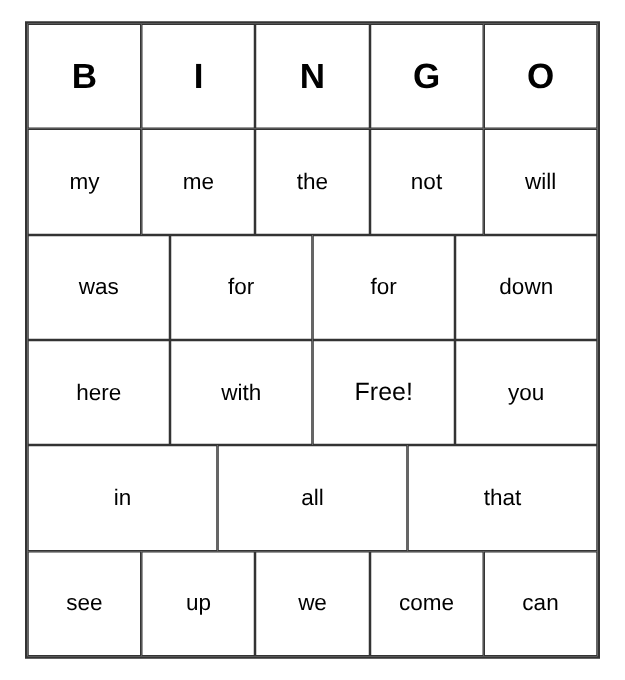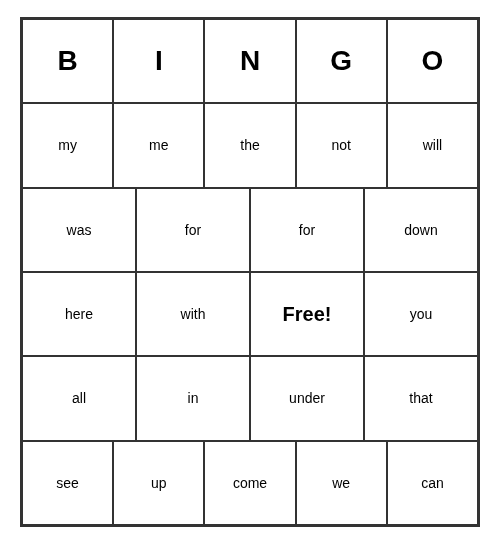--- a/index.html
+++ b/index.html
@@ -30,33 +30,33 @@
       display: flex;
       flex: 1;
     }
 
     .bingo-cell {
       flex: 1;
       border: 1px solid #333;
       display: flex;
       align-items: center;
       justify-content: center;
-      font-size: 14px;
+      font-size: 18px;
       font-weight: normal;
     }
 
     .header-row .bingo-cell {
       font-size: 28px;
       font-weight: bold;
       border: 1px solid #333;
     }
 
     .free-cell {
       font-size: 20px;
-      font-weight: bold;
+      font-weight: normal;
     }
   </style>
 </head>
 <body>
 
 <div class="bingo-card">
   <div class="bingo-row header-row">
     <div class="bingo-cell">
         <span>B</span>
       </div>
@@ -117,43 +117,40 @@
     <div class="bingo-cell free-cell">
         <span>Free!</span>
       </div>
     <div class="bingo-cell">
         <span>you</span>
       </div>
   </div>
 
   <div class="bingo-row">
     <div class="bingo-cell">
-        <span>all</span>
-      </div>
-    <div class="bingo-cell">
         <span>in</span>
       </div>
     <div class="bingo-cell">
-        <span>under</span>
+        <span>all</span>
       </div>
     <div class="bingo-cell">
         <span>that</span>
       </div>
   </div>
 
   <div class="bingo-row">
     <div class="bingo-cell">
         <span>see</span>
       </div>
     <div class="bingo-cell">
         <span>up</span>
       </div>
     <div class="bingo-cell">
-        <span>come</span>
+        <span>we</span>
       </div>
     <div class="bingo-cell">
-        <span>we</span>
+        <span>come</span>
       </div>
     <div class="bingo-cell">
         <span>can</span>
       </div>
   </div>
 </div>
 
 </body></html>

